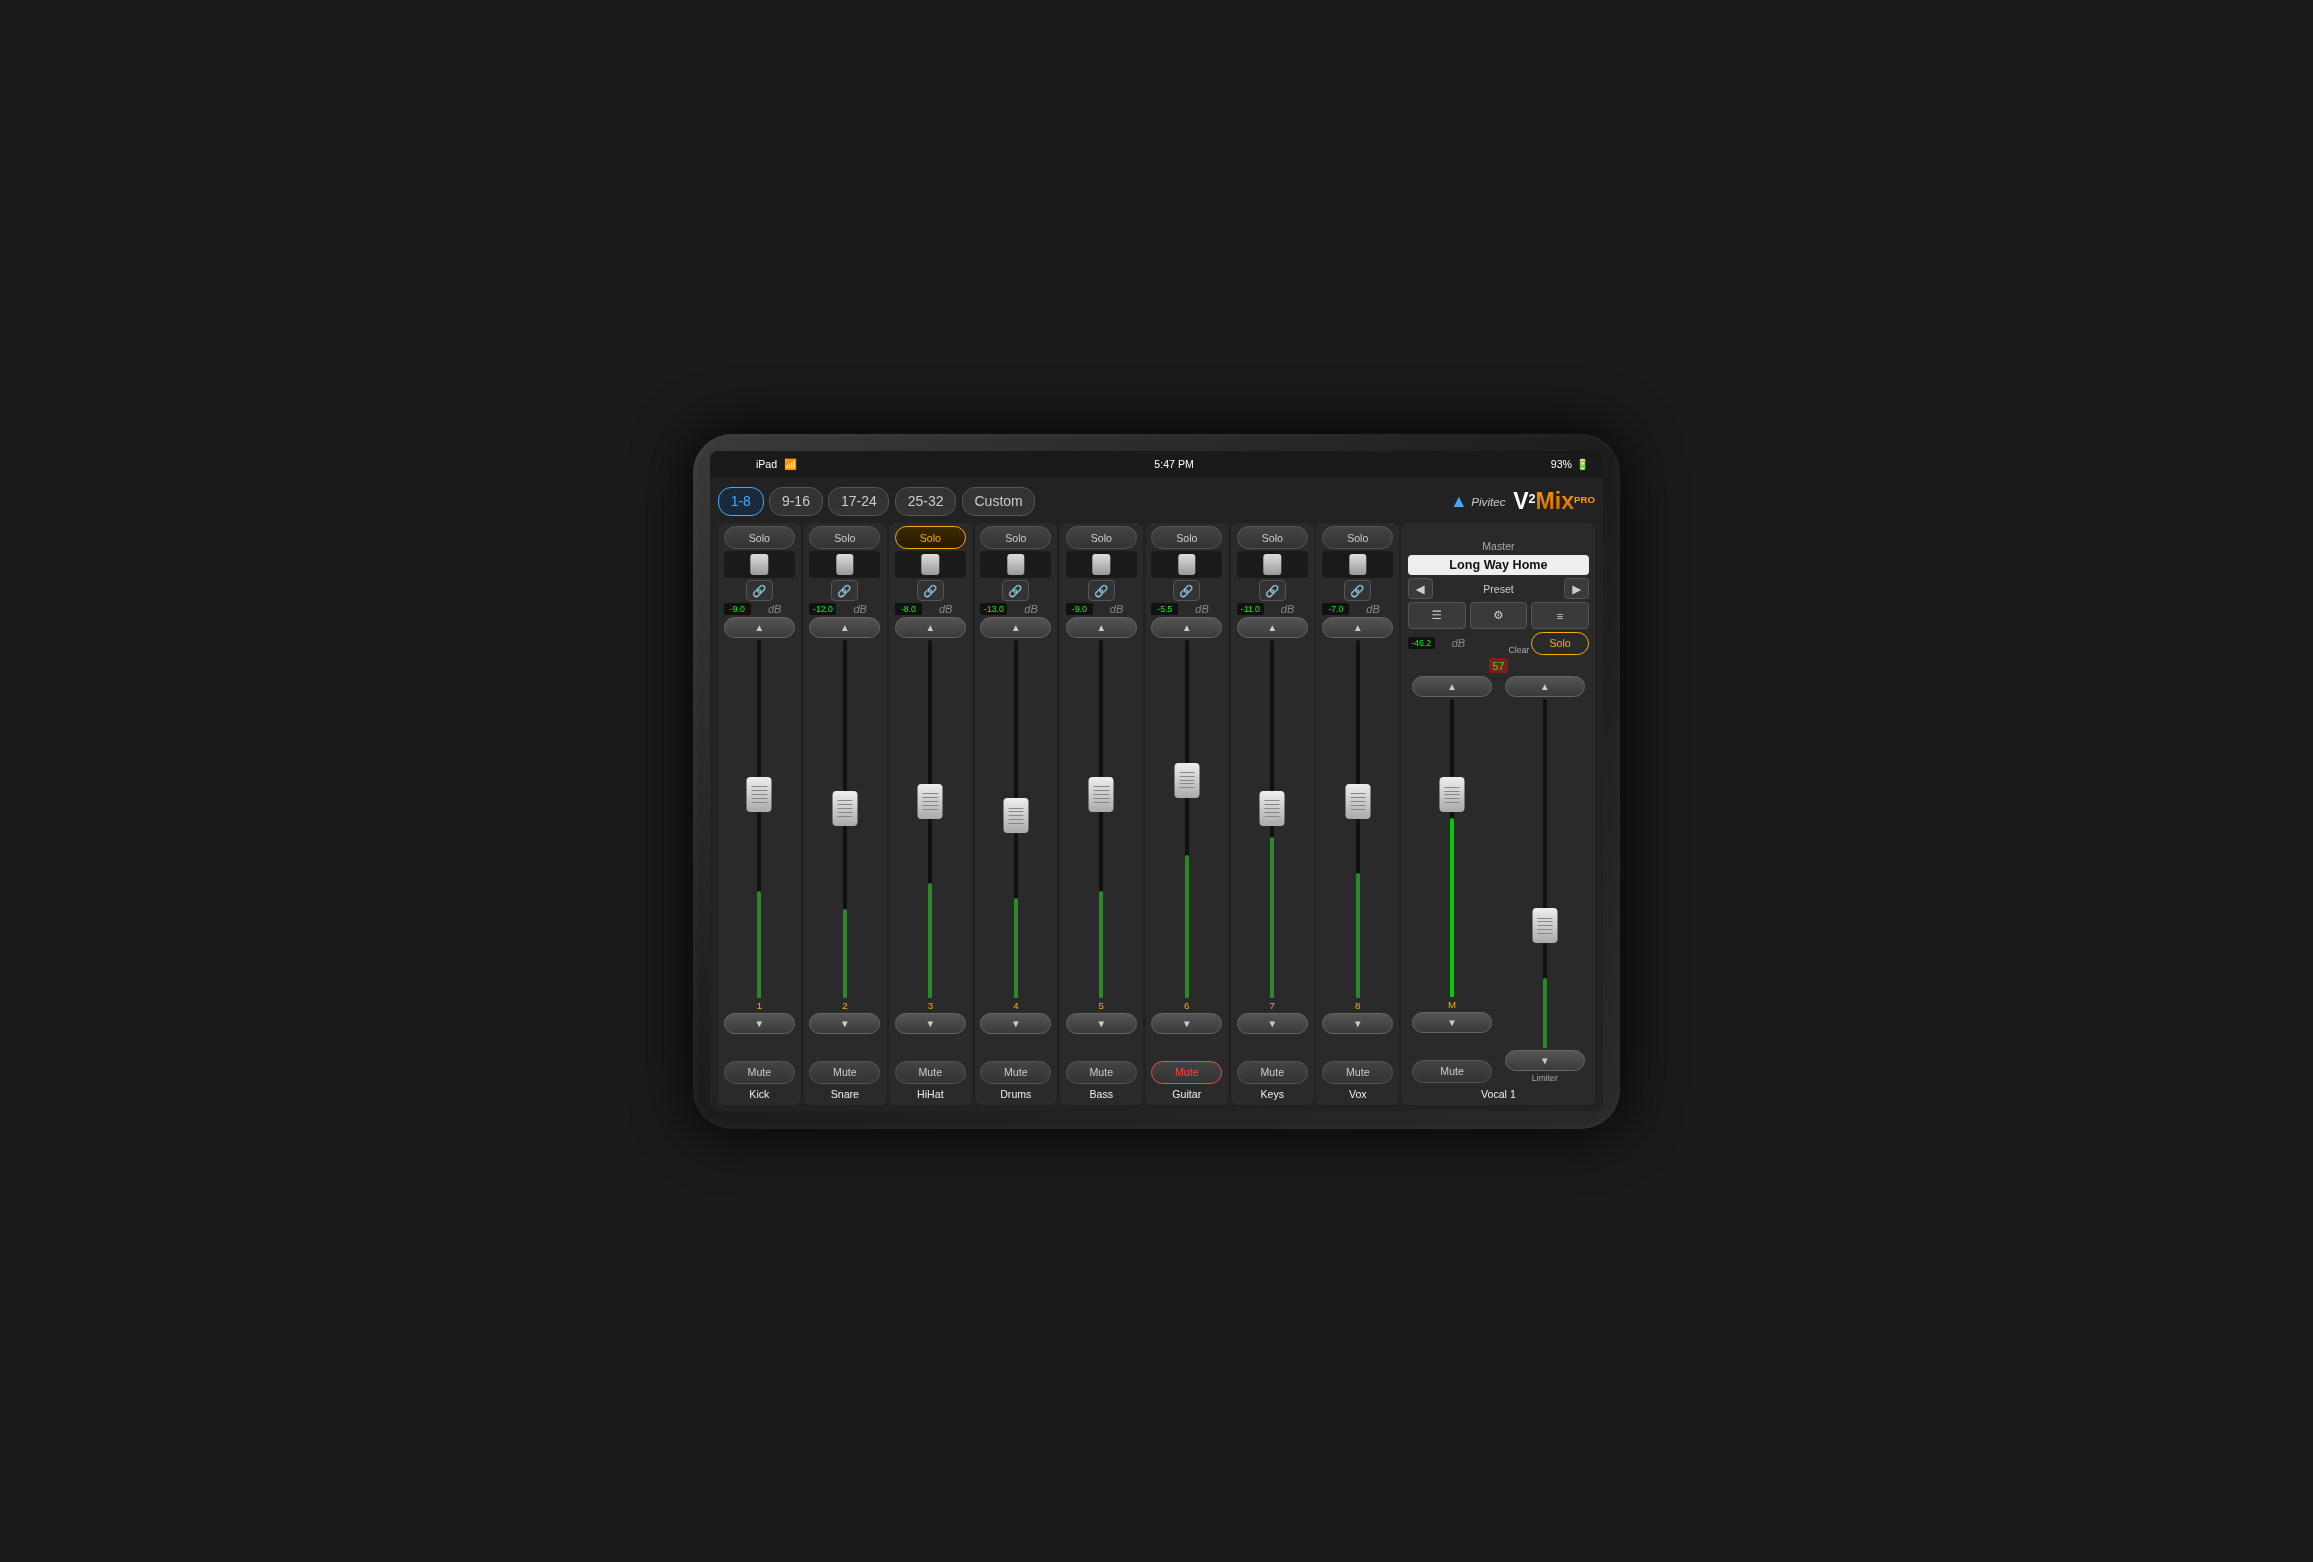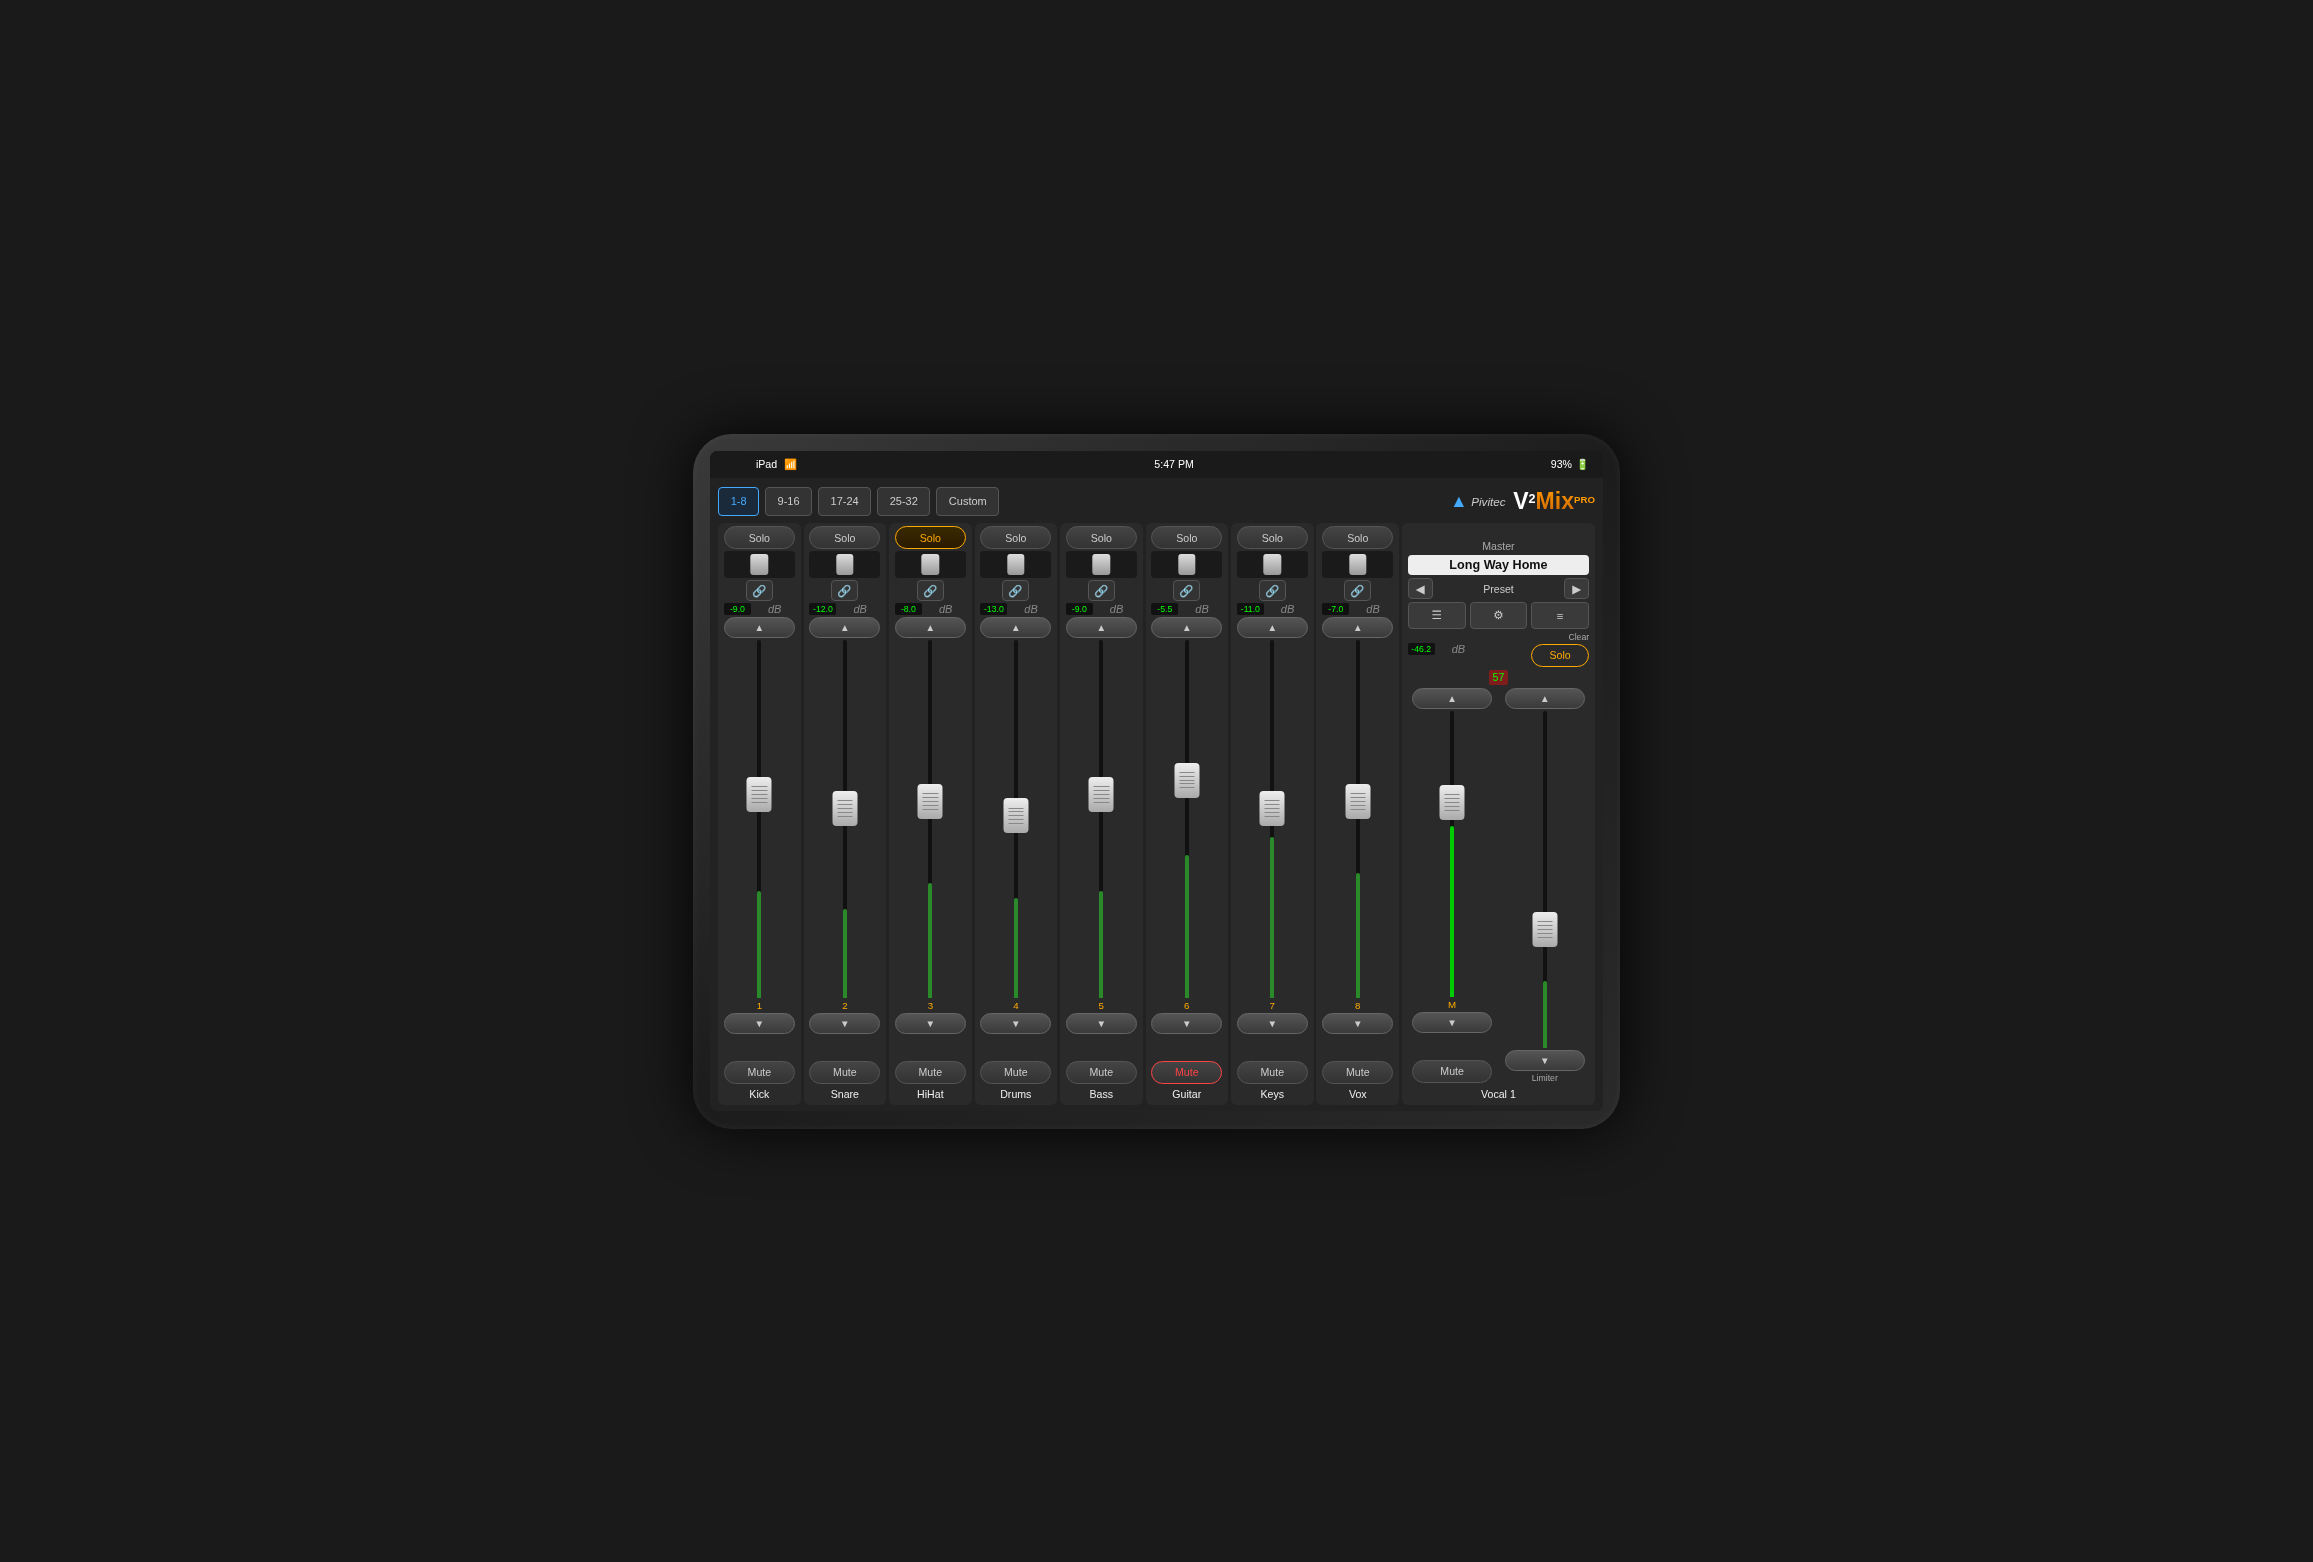--- a/index.html
+++ b/index.html
@@ -61,25 +61,25 @@
       display: flex;
       align-items: center;
       gap: 5.8px;
       height: 35px;
       flex-shrink: 0;
     }
 
     .tab-btn {
       height: 29px;
       padding: 0 11.6px;
-      border-radius: 4px;
+      border-radius: 13px;
       border: 1px solid #555;
       background: #333;
       color: #ccc;
-      font-size: 11px;
+      font-size: 14px;
       cursor: pointer;
       display: flex;
       align-items: center;
       justify-content: center;
     }
     .tab-btn.active {
       border-color: #4af;
       color: #4af;
       background: #1a2a3a;
     }
@@ -349,21 +349,20 @@
       color: #ccc;
       display: flex;
       align-items: center;
       justify-content: center;
       font-size: 11.6px;
       cursor: pointer;
     }
 
     .clear-solo-area {
       display: flex;
-      flex-direction: column;
       align-items: flex-end;
       gap: 1.9px;
     }
     .clear-label {
       color: #aaa;
       font-size: 8.7px;
       text-align: right;
     }
     .solo-master-btn {
       width: 58px;

